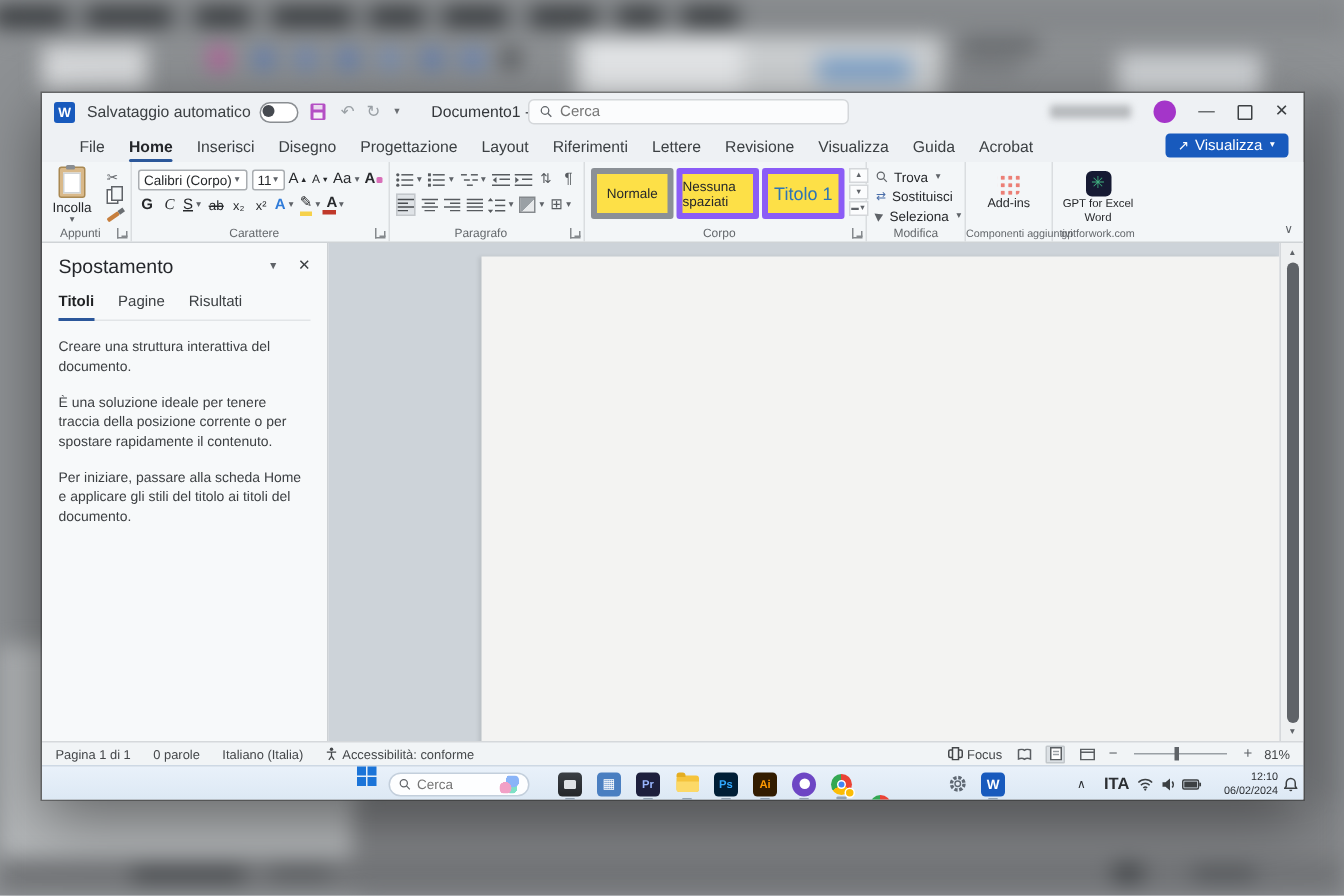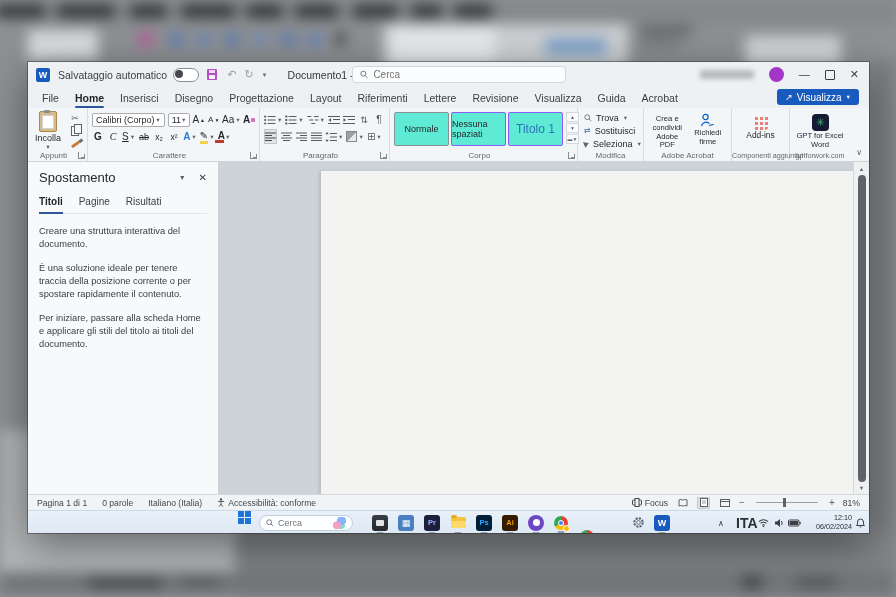--- a/index.html
+++ b/index.html
@@ -35,21 +35,21 @@
            padding:0 7px;box-sizing:border-box}
   .ghost{border:none;background:transparent;outline:none;font-size:10px;color:#5f6368;width:100%;padding:0;
          font-family:"Liberation Sans","DejaVu Sans",sans-serif}
   .tbright{position:absolute;right:10px;top:0;height:25px;display:flex;align-items:center;gap:15px}
   .nameblur{width:54px;height:9px;background:#b7babd;filter:blur(2.5px);border-radius:2px}
   .avatar{width:15px;height:15px;border-radius:50%;background:#a435c9}
   .wbtn{font-size:11px;color:#3c4043;line-height:1}
   .maxsq{width:8px;height:8px;border:1px solid #3c4043;border-radius:1px;display:inline-block}
 
   
-  .tabsrow{height:21px;display:flex;align-items:center;padding-left:6px;position:relative;
+  .tabsrow{height:21px;display:flex;align-items:center;padding-left:17px;position:relative;
            font-size:10.5px;color:#3c4043;flex:0 0 auto}
   .rtab{padding:0 8px;height:100%;display:flex;align-items:center;position:relative;cursor:default}
   .rtab.active{font-weight:700;color:#24262a}
   .rtab.active::after{content:'';position:absolute;left:8px;right:8px;bottom:0;height:2.5px;
                       background:#2b579a;border-radius:2px}
   .share{position:absolute;right:10px;top:2px;height:16px;background:#185abd;color:#fff;border-radius:3px;
          display:flex;align-items:center;gap:4px;padding:0 8px;font-size:10px}
   .shic{font-size:9px;line-height:1}
 
   
@@ -75,21 +75,21 @@
   .paste{display:flex;flex-direction:column;align-items:center;width:32px;font-size:9px;gap:1px}
   .clip{width:16px;height:19px;background:#d9b98a;border:1px solid #a98953;border-radius:2px;position:relative}
   .clip::before{content:'';position:absolute;left:4px;top:-2px;width:6px;height:3px;background:#8a8e92;border-radius:1px}
   .clip::after{content:'';position:absolute;left:2px;top:3px;right:2px;bottom:2px;background:#fff;border:1px solid #cfd3d6}
   .minicol{display:flex;flex-direction:column;gap:1px;padding-top:1px}
   .mico{width:14px;height:12px;display:flex;align-items:center;justify-content:center;font-size:9px;color:#5f6368}
   .copyic{width:6px;height:8px;border:1px solid #5f6368;background:#fff;position:relative}
   .copyic::before{content:'';position:absolute;left:2px;top:-3px;width:6px;height:8px;border:1px solid #5f6368;background:#f3f6f8}
   .brush{width:9px;height:3px;background:#c77f3e;border-radius:1px;transform:rotate(-35deg);position:relative}
   .brush::before{content:'';position:absolute;right:-4px;top:0;width:4px;height:3px;background:#6a6e72}
-  .stcell{width:55px;height:34px;background:#5eead4;border:1px solid #8b5cf6;border-radius:2px;
+  .stcell{width:55px;height:34px;background:#fde047;border:4px solid #8b5cf6;border-radius:2px;
           display:flex;align-items:center;justify-content:center;font-size:9px;color:#26282b;box-sizing:border-box}
   .stcell.sel{border-color:#8b9096}
   .h1txt{color:#2e74b5;font-size:12px}
   .starrows{display:flex;flex-direction:column;gap:1px;margin-left:3px}
   .sarr{width:13px;height:10px;border:1px solid #d4d7da;background:#fbfcfd;display:flex;
         align-items:center;justify-content:center;font-size:5px;color:#5f6368;box-sizing:border-box}
   .edrow{display:flex;align-items:center;gap:4px;font-size:9px;color:#26282b;height:13px}
   .acrwrap{display:flex;gap:2px}
   .acrbtn{width:42px;display:flex;flex-direction:column;align-items:center;gap:1px;font-size:7.6px;
           color:#26282b;text-align:center;line-height:1.15;padding-top:2px}
@@ -156,21 +156,21 @@
   .fold::before{content:'';position:absolute;left:0;top:-2px;width:6px;height:3px;background:#e4ad22;border-radius:2px 2px 0 0}
   .fold::after{content:'';position:absolute;left:0;bottom:0;width:15px;height:7px;background:#fcd968;border-radius:0 0 2px 2px}
   .ic-ps{background:#001e36;color:#31a8ff}
   .ic-ai{background:#331c00;color:#ff9a00}
   .ic-purple{background:#6d46c4;border-radius:50%}
   .ic-purple span{width:7px;height:7px;border-radius:50%;background:#fff}
   .chrome{border-radius:50%;background:conic-gradient(#ea4335 0 33%,#fbbc05 0 66%,#34a853 0 100%);position:relative}
   .chrome::before{content:'';position:absolute;inset:4px;background:#4285f4;border:1.5px solid #fff;border-radius:50%}
   .badge{position:absolute;right:-2px;bottom:-2px;width:7px;height:7px;border-radius:50%;border:1px solid #fff;box-sizing:border-box}
   .ic-word{background:#185abd;color:#fff;font-size:9px}
-  .traytxt{font-size:14px;font-weight:700;color:#2c2f33}
+  .traytxt{font-size:11px;font-weight:700;color:#2c2f33}
   .chev{font-size:8px;color:#2c2f33}
   .clock{left:778px;width:46px;text-align:right;font-size:7.2px;line-height:1.35;color:#2c2f33}
 
   svg{display:block}
 </style>
 </head>
 <body>
 
 <div class="backdrop">
   <div class="bb" style="left:0;top:0;width:896px;height:24px;background:#85888b"></div>
@@ -490,38 +490,20 @@
         <span>Sostituisci</span>
       </div>
       <div class="edrow">
         <span style="width:0;height:0;border-left:5px solid #5f6368;border-top:3px solid transparent;border-bottom:3px solid transparent;transform:rotate(-25deg)"></span>
         <span>Seleziona</span>
             <span class="car">▼</span>
       </div>
       <span class="glabel full">Modifica</span>
     </div>
 
-    <div class="rgroup acrwrap" style="width:88px">
-      <div class="acrbtn">
-        <svg width="16" height="15" viewBox="0 0 16 15">
-              <rect x="1" y="1" width="9" height="12" rx="1" fill="#fff" stroke="#8a8e92"></rect>
-              <path d="M6.5 7h8m0 0l-2.6-2.6M14.5 7l-2.6 2.6" stroke="#0b69c7" fill="none" stroke-width="1.4"></path>
-            </svg>
-        <span>Crea e condividi Adobe PDF</span>
-      </div>
-      <div class="acrbtn">
-        <svg width="15" height="15" viewBox="0 0 15 15">
-              <circle cx="5.5" cy="4" r="2.6" fill="none" stroke="#0b69c7" stroke-width="1.3"></circle>
-              <path d="M1.5 13a4.8 4.8 0 0 1 8-2.4" fill="none" stroke="#0b69c7" stroke-width="1.3"></path>
-              <path d="M9 12.5l4.5-1.2" stroke="#0b69c7" stroke-width="1.2"></path>
-            </svg>
-        <span>Richiedi firme</span>
-      </div>
-      <span class="glabel full">Adobe Acrobat</span>
-    </div>
 
     <div class="rgroup" style="width:58px">
       <div class="acrbtn" style="width:100%">
         <span class="addic"></span>
         <span style="font-size:8.4px">Add-ins</span>
       </div>
       <span class="glabel full" style="font-size:7.2px">Componenti aggiuntivi</span>
     </div>
 
     <div class="rgroup" style="width:60px;border-right:none">

